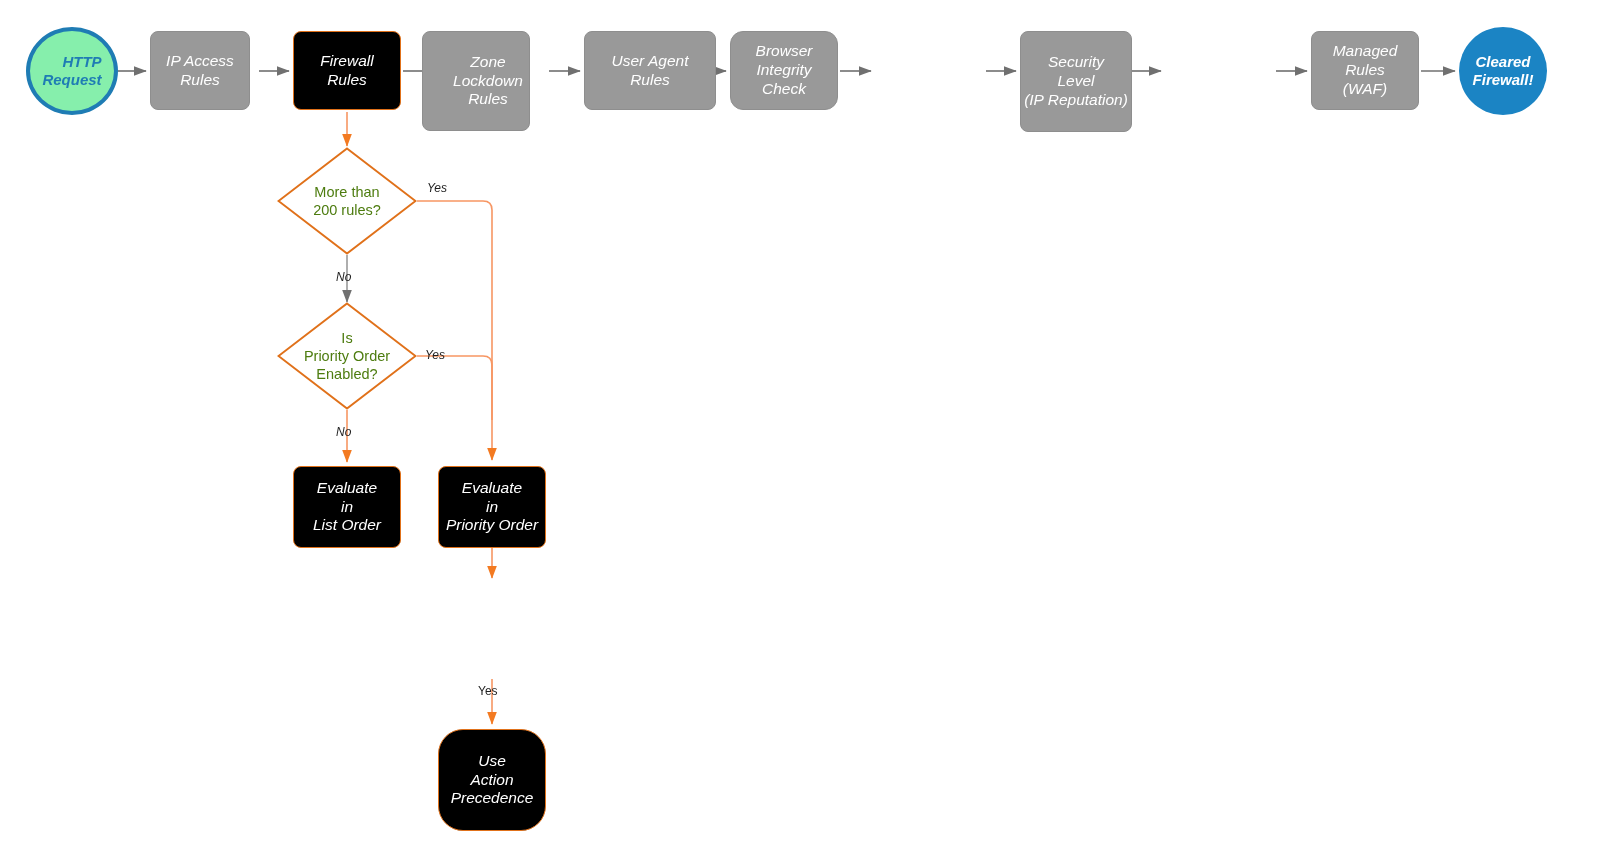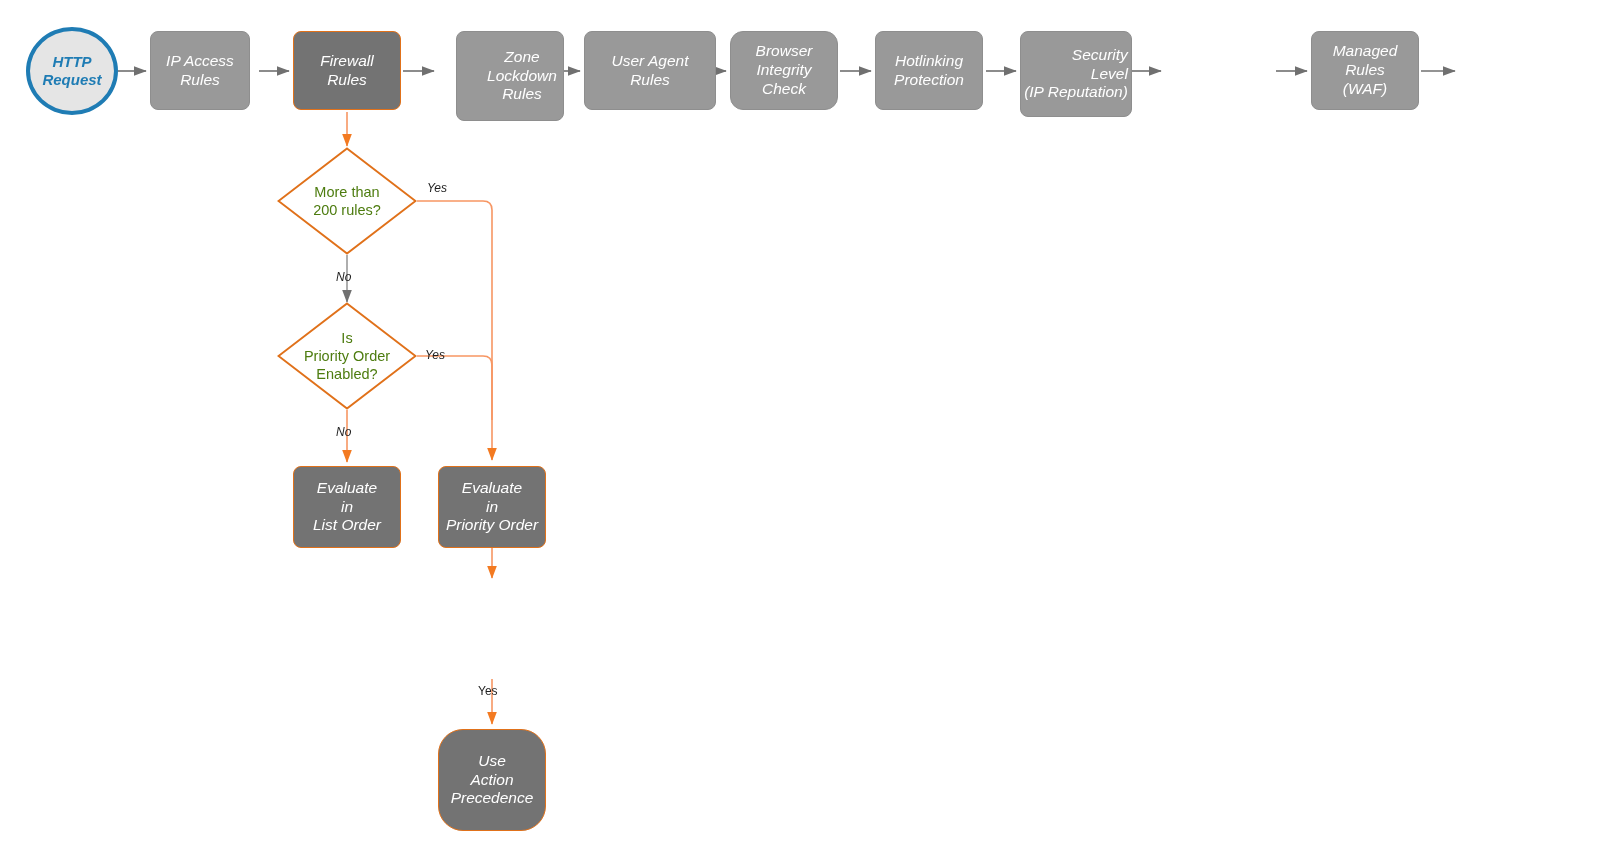--- a/index.html
+++ b/index.html
@@ -39,43 +39,44 @@
   }
 
   
   .term {
     border-radius: 50%;
     font-style: italic;
     font-weight: bold;
     font-size: 15px;
   }
   .term-open {
-    background: #e5e5e5;
+    background: #86efac;
     border: 4px solid #1f7cb4;
     color: #1f7cb4;
+    text-align: right;
   }
   .term-filled {
     background: #1b84c4;
     border: none;
     color: #ffffff;
   }
 
   
   .proc {
     border-radius: 8px;
     font-style: italic;
     font-size: 15.5px;
     color: #ffffff;
   }
   .proc-gray {
     background: #999999;
     border: 1px solid #8e8e8e;
   }
   .proc-orange {
-    background: #737373;
+    background: #000000;
     border: 1px solid #e0711a;
   }
 
   
   .decision {
     background: transparent;
   }
   .decision .dshape {
     position: absolute;
     left: 0;
@@ -157,55 +158,55 @@
   <div class="node proc proc-gray" style="left:150px; top:31px; width:100px; height:79px;">
     <span>IP Access
 Rules</span>
   </div>
 
   <div class="node proc proc-orange" style="left:293px; top:31px; width:108px; height:79px;">
     <span>Firewall
 Rules</span>
   </div>
 
-  <div class="node proc proc-gray" style="left:456px; top:31px; width:108px; height:90px;padding-left:24px;">
+  <div class="node proc proc-gray" style="left:422px; top:31px; width:108px; height:100px;padding-left:24px;">
     <span>Zone
 Lockdown
 Rules</span>
   </div>
 
   <div class="node proc proc-gray" style="left:584px; top:31px; width:132px; height:79px;">
     <span>User Agent
 Rules</span>
   </div>
 
   <div class="node proc proc-gray" style="left:730px; top:31px; width:108px; height:79px;border-radius:13px;">
     <span>Browser
 Integrity
 Check</span>
   </div>
 
-  <div class="node proc proc-gray" style="left:875px; top:31px; width:108px; height:79px;">
-    <span>Hotlinking
-Protection</span>
-  </div>
-
-  <div class="node proc proc-gray" style="left:1020px; top:31px; width:112px; height:86px;text-align:right;">
+
+  <div class="node proc proc-gray" style="left:1020px; top:31px; width:112px; height:101px;">
     <span>Security
 Level
 (IP Reputation)</span>
   </div>
 
 
   <div class="node proc proc-gray" style="left:1311px; top:31px; width:108px; height:79px;">
     <span>Managed
 Rules
 (WAF)</span>
   </div>
 
+  <div class="node term term-filled" style="left:1459px; top:27px; width:88px; height:88px;">
+    <span>Cleared
+Firewall!</span>
+  </div>
 
   <div class="node decision" style="left:277px; top:147px; width:140px; height:108px;">
     <svg class="dshape" viewBox="0 0 140 108" preserveAspectRatio="none">
       <polygon points="70,1.5 138.5,54 70,106.5 1.5,54" fill="#ffffff" stroke="#e0711a" stroke-width="2"></polygon>
     </svg>
     <span class="dlabel">More than
 200 rules?</span>
   </div>
 
   <div class="node decision" style="left:277px; top:302px; width:140px; height:108px;">

